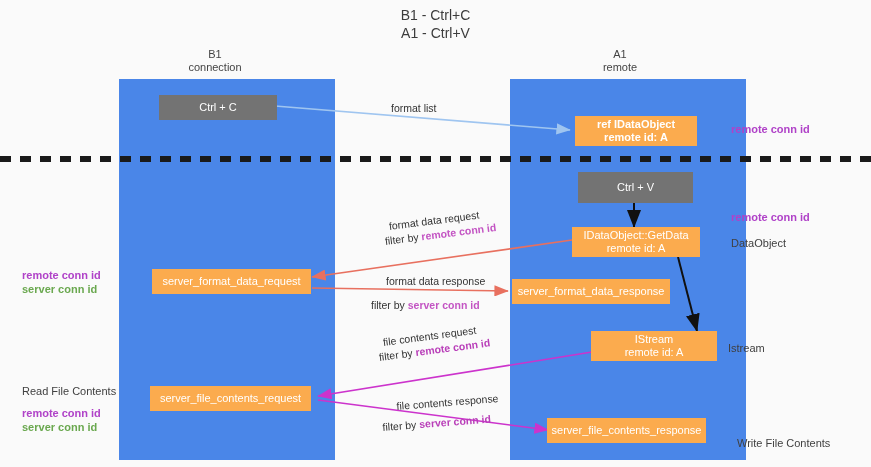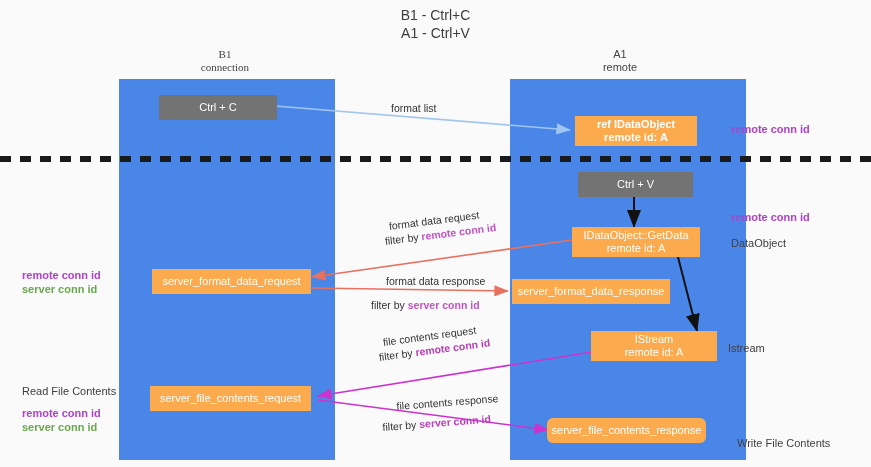--- a/index.html
+++ b/index.html
@@ -59,21 +59,21 @@
 </head>
 <body>
 
 <div class="stage">
 
   <div class="title">
     <div>B1 - Ctrl+C</div>
     <div>A1 - Ctrl+V</div>
   </div>
 
-  <div class="colhead" style="left:165px;top:48px;width:120px;font-family:Liberation Serif, serif;">
+  <div class="colhead" style="left:155px;top:48px;width:120px;">
     <div>B1</div>
     <div>connection</div>
   </div>
   <div class="colhead" style="left:560px;top:48px;width:120px;">
     <div>A1</div>
     <div>remote</div>
   </div>
 
   <div class="lane" style="left:119px;top:79px;width:216px;height:381px;"></div>
   <div class="lane" style="left:510px;top:79px;width:236px;height:381px;"></div>
@@ -109,39 +109,39 @@
     <line x1="318" y1="400" x2="548" y2="430" stroke="#cc33cc" stroke-width="1.6" marker-end="url(#ah-mag)"></line>
   </svg>
 
   <div class="box green" style="left:159px;top:95px;width:118px;height:25px;">Ctrl + C</div>
 
   <div class="box orange" style="left:575px;top:116px;width:122px;height:30px;flex-direction:column;font-weight:bold;">
     <span>ref IDataObject</span>
     <span>remote id: A</span>
   </div>
 
-  <div class="box green" style="left:578px;top:172px;width:115px;height:25px;">Ctrl + V</div>
+  <div class="box green" style="left:578px;top:172px;width:115px;height:31px;">Ctrl + V</div>
 
   <div class="box orange" style="left:572px;top:227px;width:128px;height:30px;flex-direction:column;">
     <span>IDataObject::GetData</span>
     <span>remote id: A</span>
   </div>
 
   <div class="box orange" style="left:152px;top:269px;width:159px;height:25px;">server_format_data_request</div>
 
   <div class="box orange" style="left:512px;top:279px;width:158px;height:25px;">server_format_data_response</div>
 
   <div class="box orange" style="left:591px;top:331px;width:126px;height:30px;flex-direction:column;">
     <span>IStream</span>
     <span>remote id: A</span>
   </div>
 
   <div class="box orange" style="left:150px;top:386px;width:161px;height:25px;">server_file_contents_request</div>
 
-  <div class="box orange" style="left:547px;top:418px;width:159px;height:25px;border-radius:6px;">server_file_contents_response</div>
+  <div class="box orange" style="left:547px;top:418px;width:159px;height:25px;">server_file_contents_response</div>
 
   <svg class="ov" viewBox="0 0 871 467">
     <line x1="0" y1="159" x2="871" y2="159" stroke="#1a1a1a" stroke-width="6" stroke-dasharray="11 9" stroke-linecap="butt"></line>
   </svg>
 
   <div class="caption" style="left:731px;top:122px;color:#b042c8;font-weight:bold;">remote conn id</div>
   <div class="caption" style="left:731px;top:210px;color:#b042c8;font-weight:bold;">remote conn id</div>
   <div class="caption" style="left:731px;top:236px;">DataObject</div>
   <div class="caption" style="left:728px;top:341px;">Istream</div>
   <div class="caption" style="left:737px;top:424px;margin-top:12px;">Write File Contents</div>

